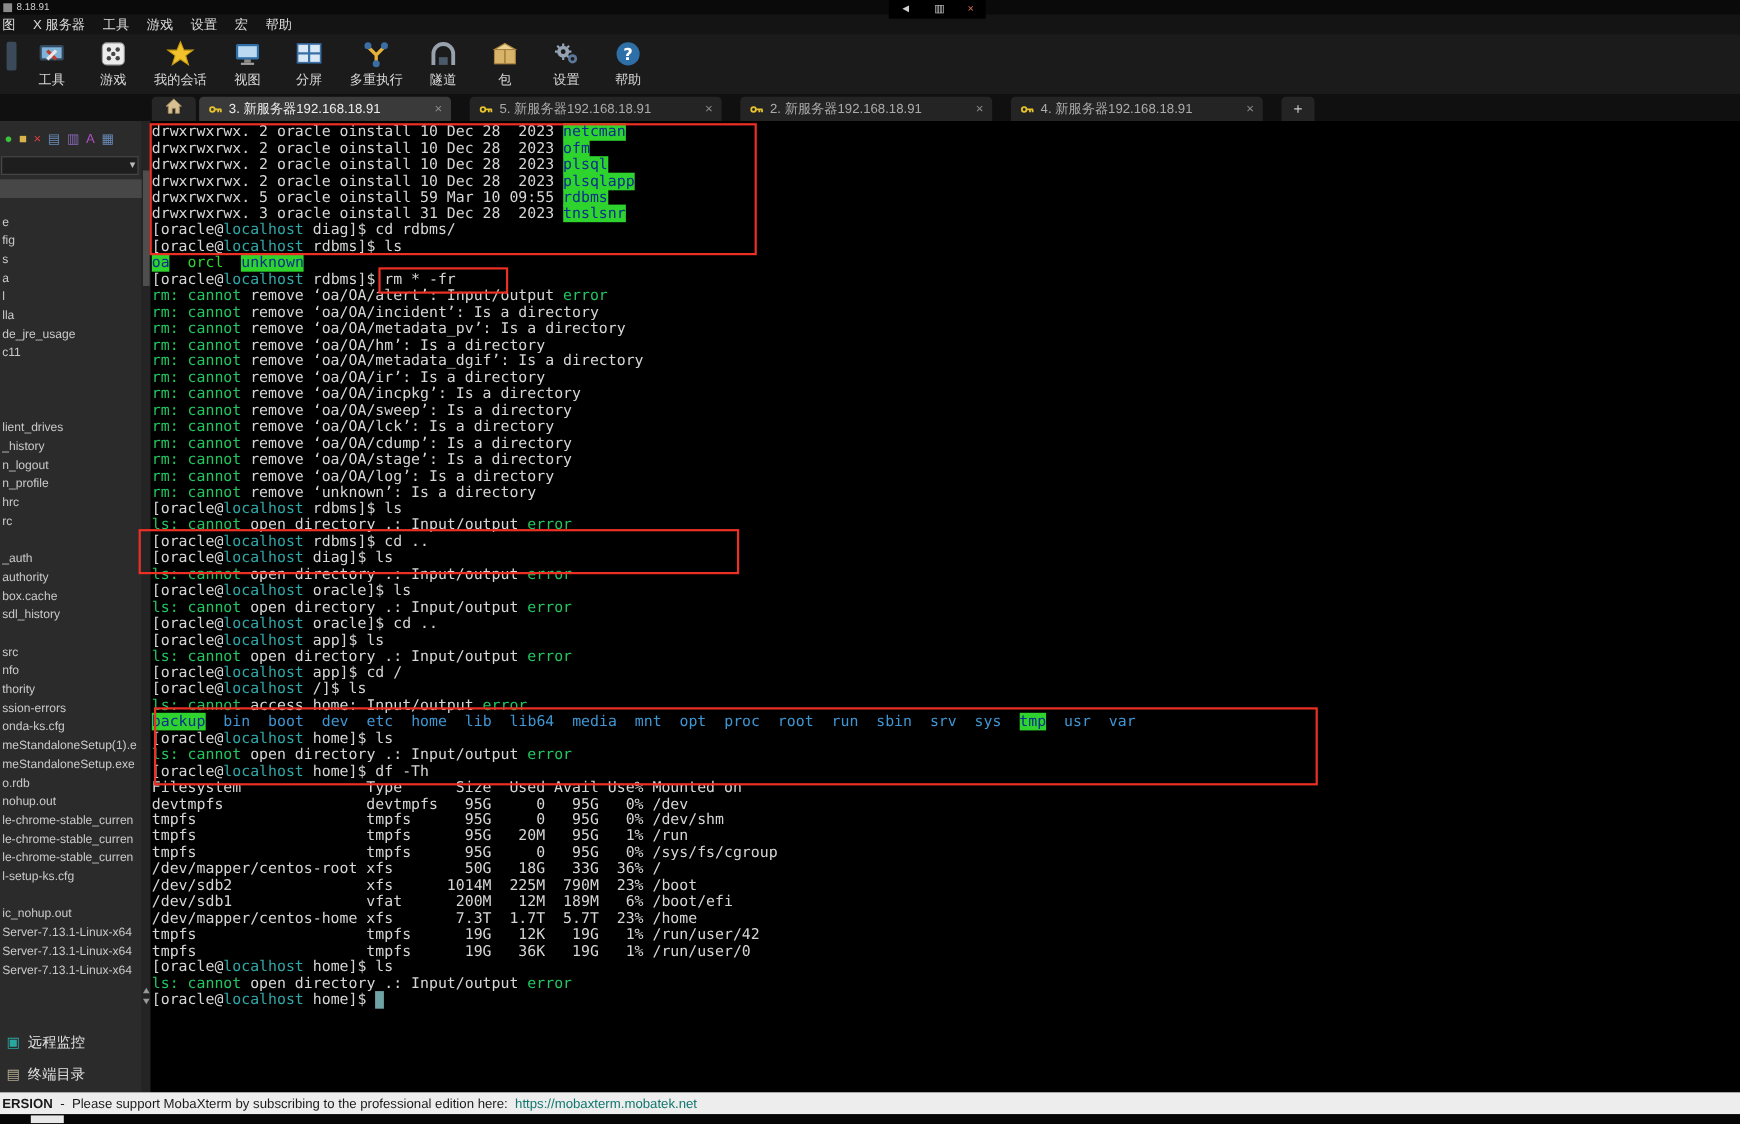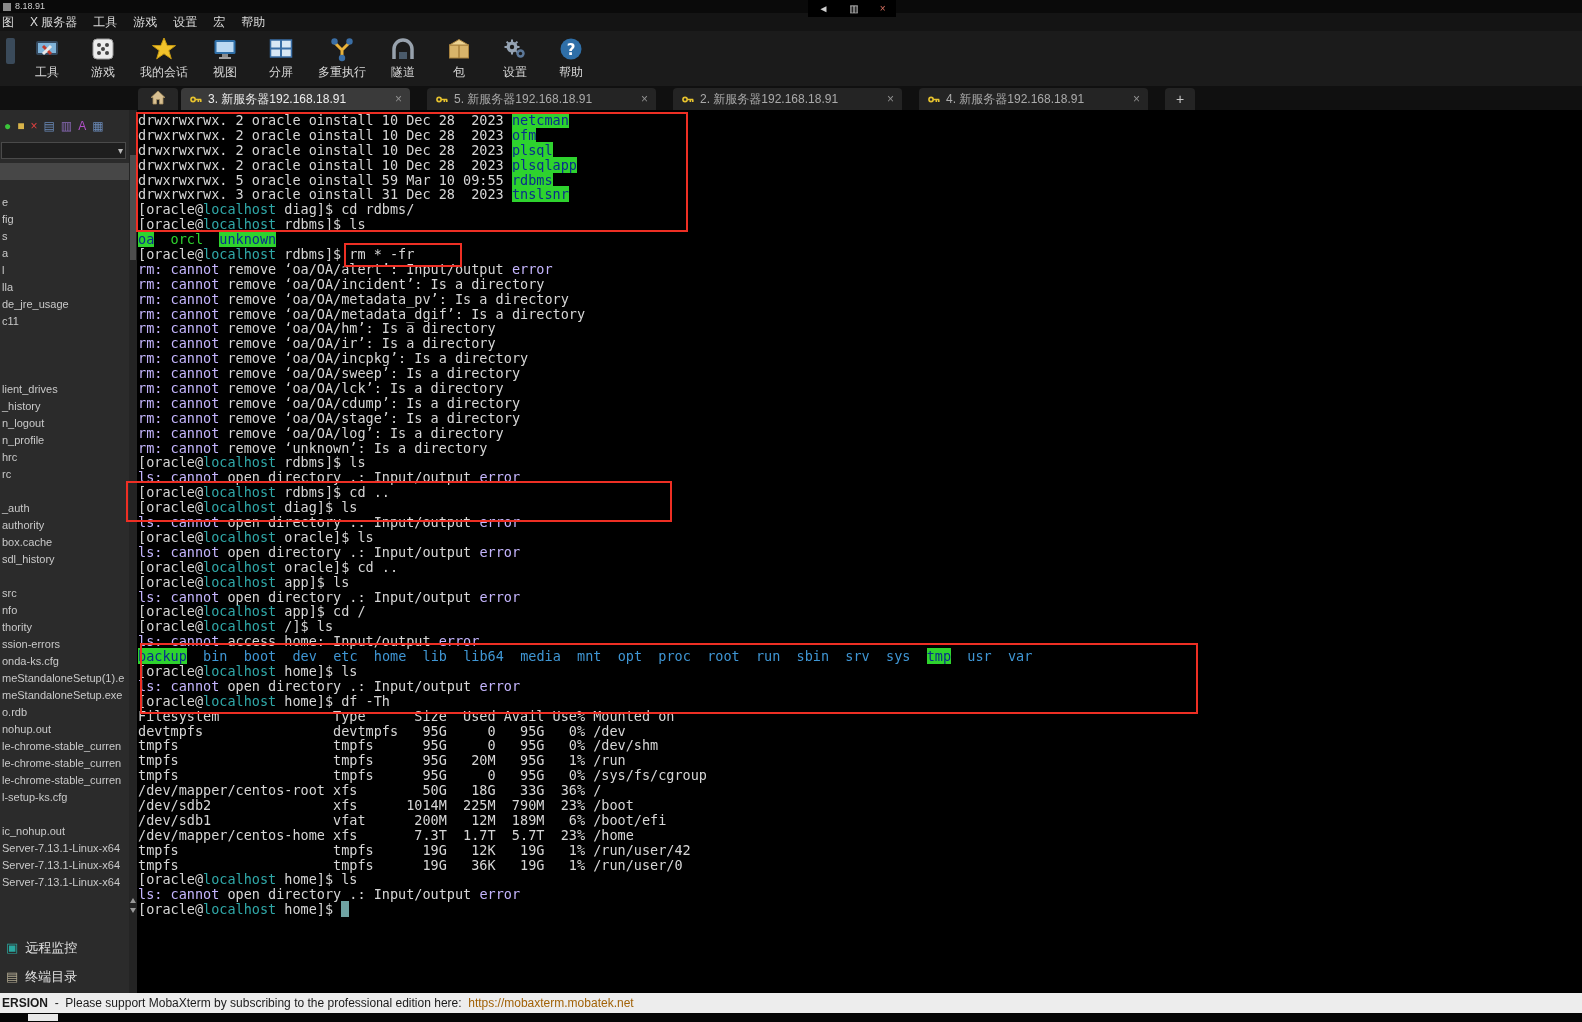--- a/index.html
+++ b/index.html
@@ -58,33 +58,33 @@
   .scroll-thumb{position:absolute;left:1px;top:45px;width:6px;height:105px;background:#4e4e4e}
   .scroll-arrow{position:absolute;left:1px;width:0;height:0;border-left:3px solid transparent;border-right:3px solid transparent}
   .scroll-arrow.up{top:788px;border-bottom:5px solid #9a9a9a}
   .scroll-arrow.down{top:798px;border-top:5px solid #9a9a9a}
 
   
   #terminal{position:absolute;left:137px;top:110px;width:1445px;height:883px;background:#000;padding:3px 0 0 1px;font-family:"DejaVu Sans Mono",monospace;font-size:13.5px;line-height:14.9px;overflow:hidden}
   .tline{white-space:pre;height:14.9px}
   .sg-w{color:#d6d6d6}
   .sg-h{color:#30a8a8}
-  .sg-e{color:#c4b5fd}
+  .sg-e{color:#22c55e}
   .sg-b{color:#3f96d4}
   .sg-g{color:#2ed32e}
   .sg-d{color:#0a2e8c;background:#2ed32e}
   .sg-cur{background:#6fa3a3;color:#6fa3a3}
 
   
   .annotation{position:absolute;border:2px solid #ee2f24;z-index:50;pointer-events:none}
 
   
   #statusbar{position:absolute;left:0;top:993px;width:100%;height:20px;background:#ededed;font-size:12px;color:#1a1a1a;display:flex;align-items:center;padding-left:2px}
   #statusbar b,#statusbar span{white-space:pre}
-  #statusbar a{color:#a16207;text-decoration:none;white-space:pre}
+  #statusbar a{color:#0f766e;text-decoration:none;white-space:pre}
 
   
   #bottomstrip{position:absolute;left:0;top:1013px;width:100%;height:9px;background:#050505}
   .strip-box{position:absolute;left:28px;top:1px;width:30px;height:7px;background:#e8e8e8}
 </style>
 </head>
 <body>
 
 <div id="app">
 
@@ -351,22 +351,22 @@
       <div class="tline"><span class="sg-w">drwxrwxrwx. 2 oracle oinstall 10 Dec 28  2023 </span><span class="sg-d">plsqlapp</span></div>
       <div class="tline"><span class="sg-w">drwxrwxrwx. 5 oracle oinstall 59 Mar 10 09:55 </span><span class="sg-d">rdbms</span></div>
       <div class="tline"><span class="sg-w">drwxrwxrwx. 3 oracle oinstall 31 Dec 28  2023 </span><span class="sg-d">tnslsnr</span></div>
       <div class="tline"><span class="sg-w">[oracle@</span><span class="sg-h">localhost</span><span class="sg-w"> diag]$ cd rdbms/</span></div>
       <div class="tline"><span class="sg-w">[oracle@</span><span class="sg-h">localhost</span><span class="sg-w"> rdbms]$ ls</span></div>
       <div class="tline"><span class="sg-d">oa</span><span class="sg-w">  </span><span class="sg-g">orcl</span><span class="sg-w">  </span><span class="sg-d">unknown</span></div>
       <div class="tline"><span class="sg-w">[oracle@</span><span class="sg-h">localhost</span><span class="sg-w"> rdbms]$ rm * -fr</span></div>
       <div class="tline"><span class="sg-e">rm: cannot</span><span class="sg-w"> remove ‘oa/OA/alert’: Input/output </span><span class="sg-e">error</span></div>
       <div class="tline"><span class="sg-e">rm: cannot</span><span class="sg-w"> remove ‘oa/OA/incident’: Is a directory</span></div>
       <div class="tline"><span class="sg-e">rm: cannot</span><span class="sg-w"> remove ‘oa/OA/metadata_pv’: Is a directory</span></div>
+      <div class="tline"><span class="sg-e">rm: cannot</span><span class="sg-w"> remove ‘oa/OA/hm’: Is a directory</span></div>
       <div class="tline"><span class="sg-e">rm: cannot</span><span class="sg-w"> remove ‘oa/OA/metadata_dgif’: Is a directory</span></div>
-      <div class="tline"><span class="sg-e">rm: cannot</span><span class="sg-w"> remove ‘oa/OA/hm’: Is a directory</span></div>
       <div class="tline"><span class="sg-e">rm: cannot</span><span class="sg-w"> remove ‘oa/OA/ir’: Is a directory</span></div>
       <div class="tline"><span class="sg-e">rm: cannot</span><span class="sg-w"> remove ‘oa/OA/incpkg’: Is a directory</span></div>
       <div class="tline"><span class="sg-e">rm: cannot</span><span class="sg-w"> remove ‘oa/OA/sweep’: Is a directory</span></div>
       <div class="tline"><span class="sg-e">rm: cannot</span><span class="sg-w"> remove ‘oa/OA/lck’: Is a directory</span></div>
       <div class="tline"><span class="sg-e">rm: cannot</span><span class="sg-w"> remove ‘oa/OA/cdump’: Is a directory</span></div>
       <div class="tline"><span class="sg-e">rm: cannot</span><span class="sg-w"> remove ‘oa/OA/stage’: Is a directory</span></div>
       <div class="tline"><span class="sg-e">rm: cannot</span><span class="sg-w"> remove ‘oa/OA/log’: Is a directory</span></div>
       <div class="tline"><span class="sg-e">rm: cannot</span><span class="sg-w"> remove ‘unknown’: Is a directory</span></div>
       <div class="tline"><span class="sg-w">[oracle@</span><span class="sg-h">localhost</span><span class="sg-w"> rdbms]$ ls</span></div>
       <div class="tline"><span class="sg-e">ls: cannot</span><span class="sg-w"> open directory .: Input/output </span><span class="sg-e">error</span></div>

